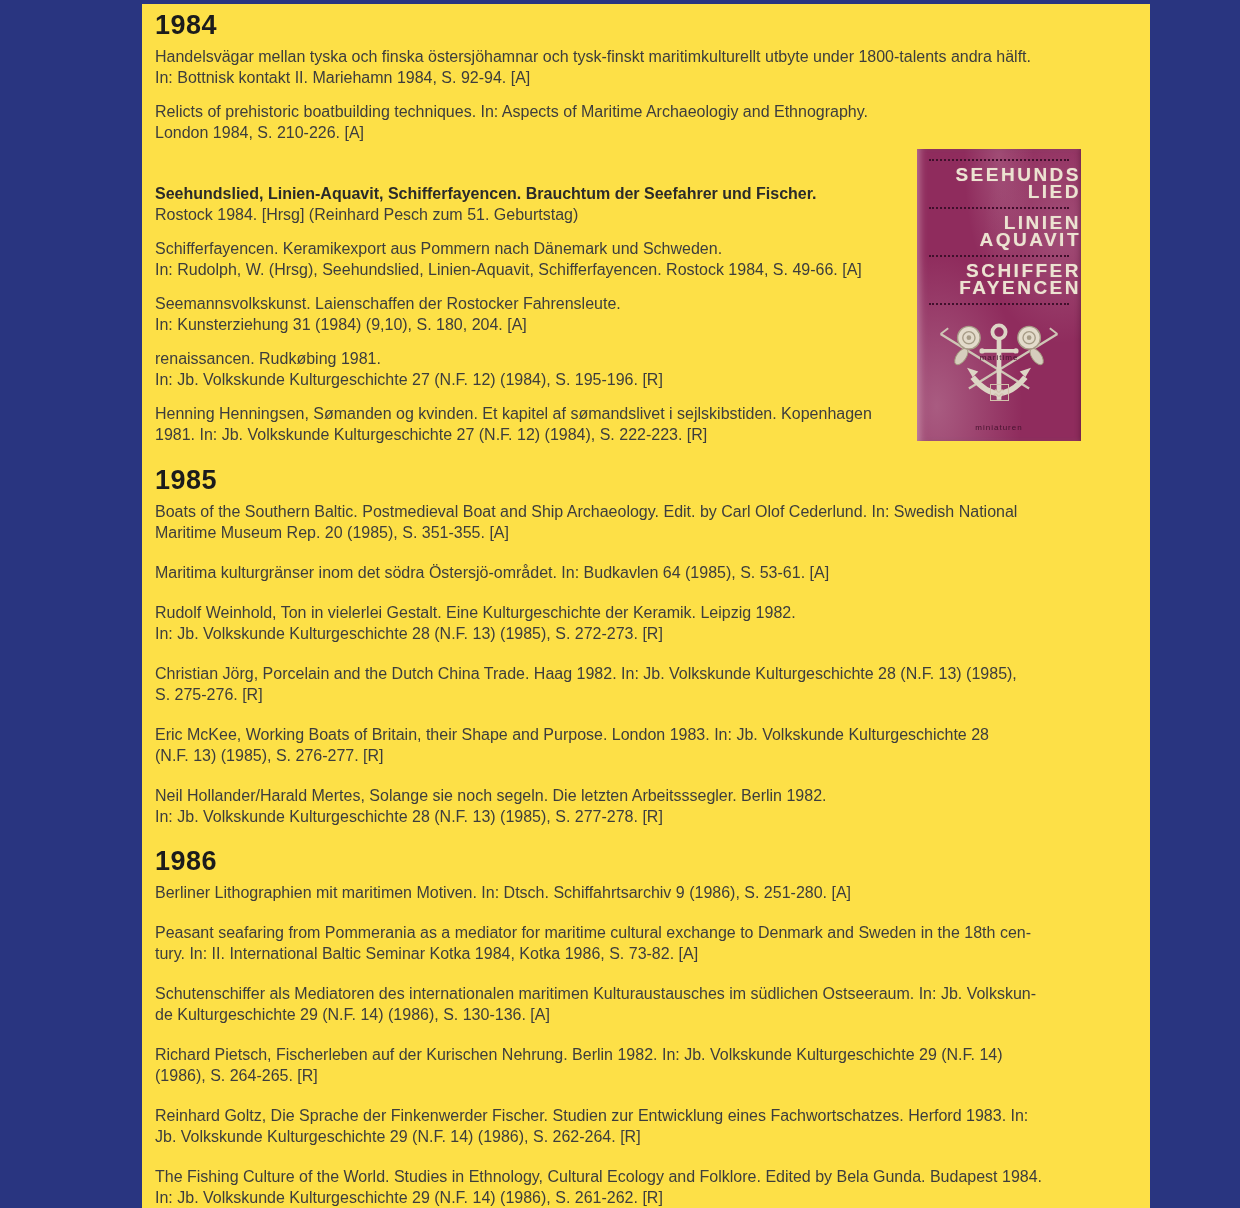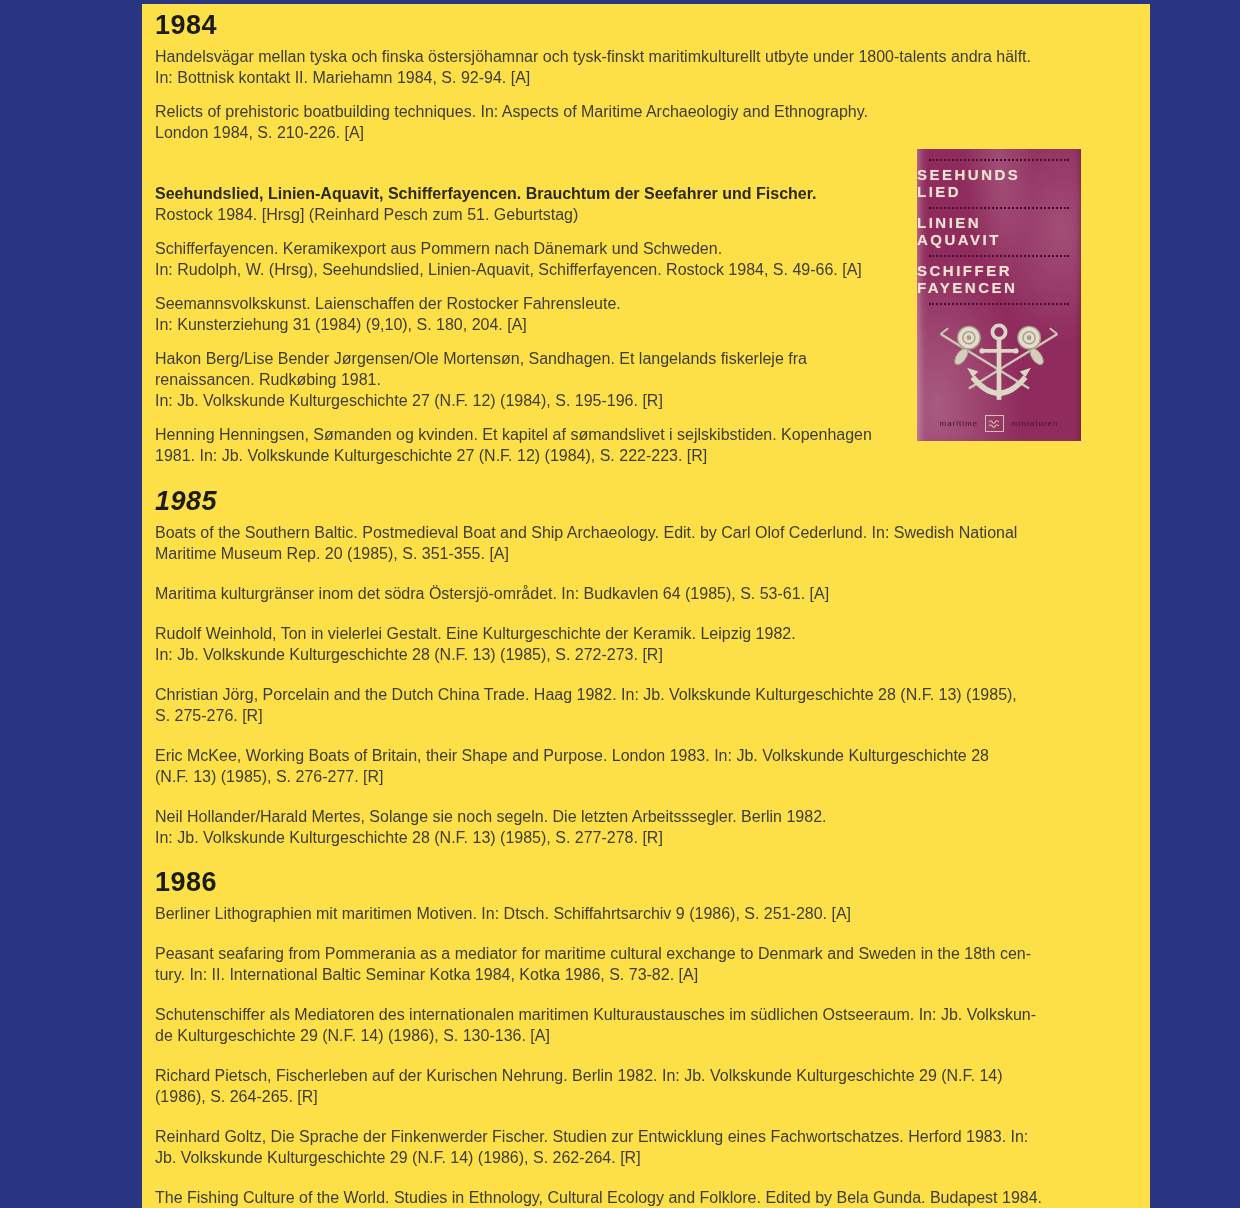--- a/index.html
+++ b/index.html
@@ -18,21 +18,21 @@
   .content{
     position:relative;
     padding:6px 13px 0 13px;
   }
   h2.year{
     font-size:27px;line-height:30px;
     margin:0 0 6px 0;
     color:#1c1c1c;font-weight:bold;
     letter-spacing:0.5px;
   }
-  section[data-year="1985"] h2.year{margin-top:20px;font-style:italic;}
+  section[data-year="1985"] h2.year{margin-top:20px;}
   section[data-year="1986"] h2.year{margin-top:18px;}
   .entry{margin-bottom:13px;}
   section[data-year="1985"] .entry,
   section[data-year="1986"] .entry{margin-bottom:19px;}
   .line{
     font-size:16px;line-height:21px;
     color:#3d3d3d;white-space:nowrap;
   }
   .line.bold{font-weight:bold;color:#2a2a2a;margin-top:40px;}
 
@@ -47,34 +47,35 @@
       #8f2c5d;
     box-shadow:inset 7px 0 9px -5px rgba(255,235,240,0.45), inset -3px 0 6px -3px rgba(40,5,25,0.45);
     overflow:hidden;
   }
   .dots{
     border-top:2px dotted #40102c;
     margin:0 12px;height:0;
   }
   .dots.d1{margin-top:10px;}
   .cover-title{
-    text-align:left;
+    text-align:right;
     font-weight:bold;
-    font-size:15px;line-height:17px;
+    font-size:19px;line-height:17px;
     letter-spacing:2.5px;
     color:#ece3d1;
     margin:5px 0 7px 0;
     text-shadow:0 0 1px rgba(255,245,230,0.4);
   }
   .anchor-art{display:block;margin:12px auto 0 auto;}
   .publisher{
     position:absolute;bottom:9px;left:0;right:0;
-    display:flex;align-items:center;justify-content:center;gap:7px;
+    display:flex;align-items:center;justify-content:center;gap:22px;
     font-size:8px;letter-spacing:1px;
     color:#45122e;
+    flex-direction:column;
   }
   .pub-logo{
     width:17px;height:15px;
     border:1px solid #d2c2ac;
     display:flex;align-items:center;justify-content:center;
   }
 </style>
 </head>
 <body>
 
@@ -96,21 +97,20 @@
         </div>
         <div class="entry">
           <div class="line">Schifferfayencen. Keramikexport aus Pommern nach Dänemark und Schweden.</div>
           <div class="line">In: Rudolph, W. (Hrsg), Seehundslied, Linien-Aquavit, Schifferfayencen. Rostock 1984, S. 49-66. [A]</div>
         </div>
         <div class="entry">
           <div class="line">Seemannsvolkskunst. Laienschaffen der Rostocker Fahrensleute.</div>
           <div class="line">In: Kunsterziehung 31 (1984) (9,10), S. 180, 204. [A]</div>
         </div>
         <div class="entry">
-          <div class="line">Hakon Berg/Lise Bender Jørgensen/Ole Mortensøn, Sandhagen. Et langelands fiskerleje fra</div>
           <div class="line">renaissancen. Rudkøbing 1981.</div>
           <div class="line">In: Jb. Volkskunde Kulturgeschichte 27 (N.F. 12) (1984), S. 195-196. [R]</div>
         </div>
         <div class="entry">
           <div class="line">Henning Henningsen, Sømanden og kvinden. Et kapitel af sømandslivet i sejlskibstiden. Kopenhagen</div>
           <div class="line">1981. In: Jb. Volkskunde Kulturgeschichte 27 (N.F. 12) (1984), S. 222-223. [R]</div>
         </div>
       </section>
       <section data-year="1985">
         <h2 class="year">1985</h2>

